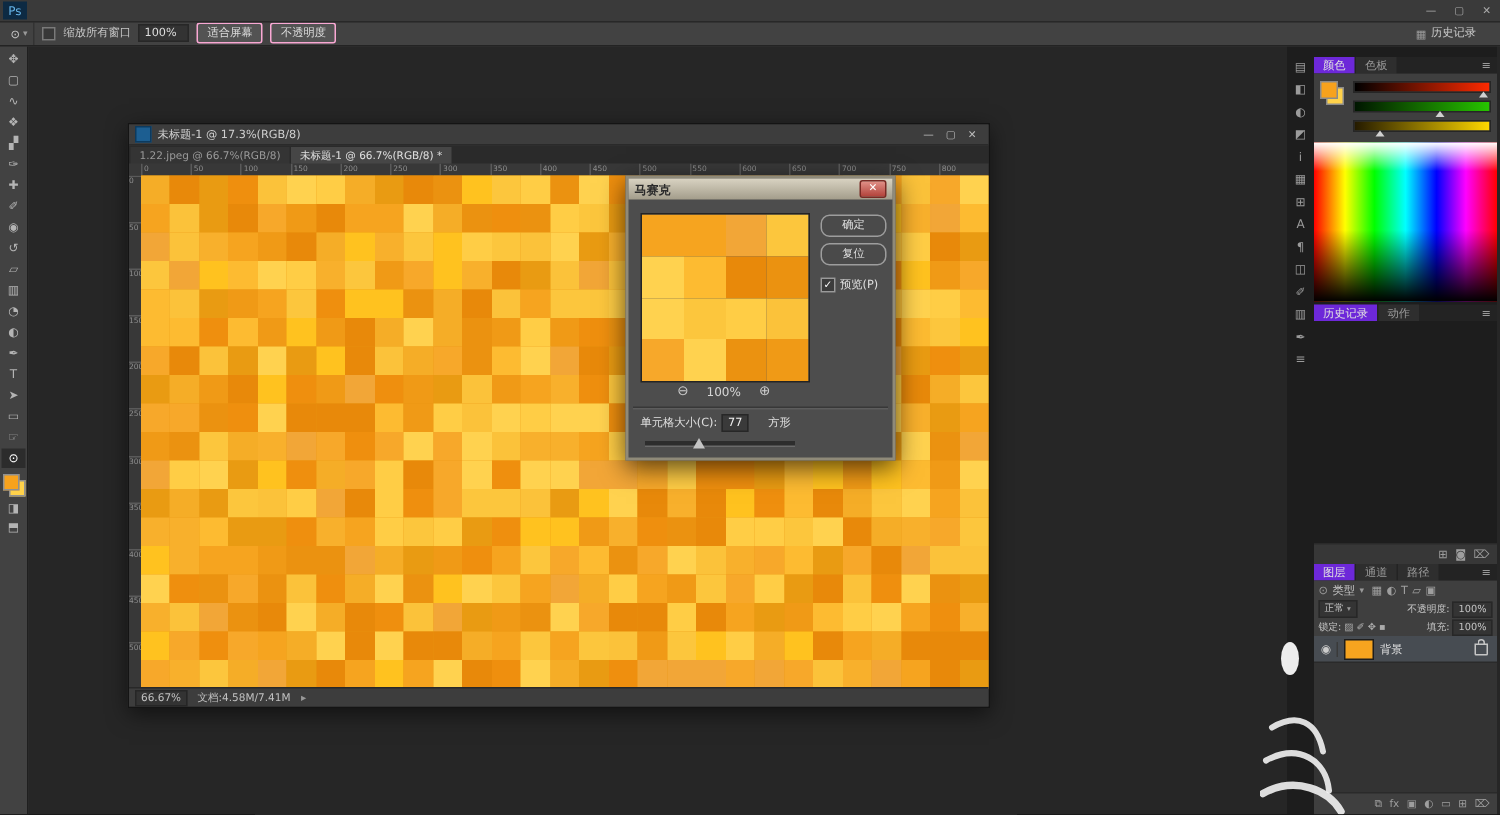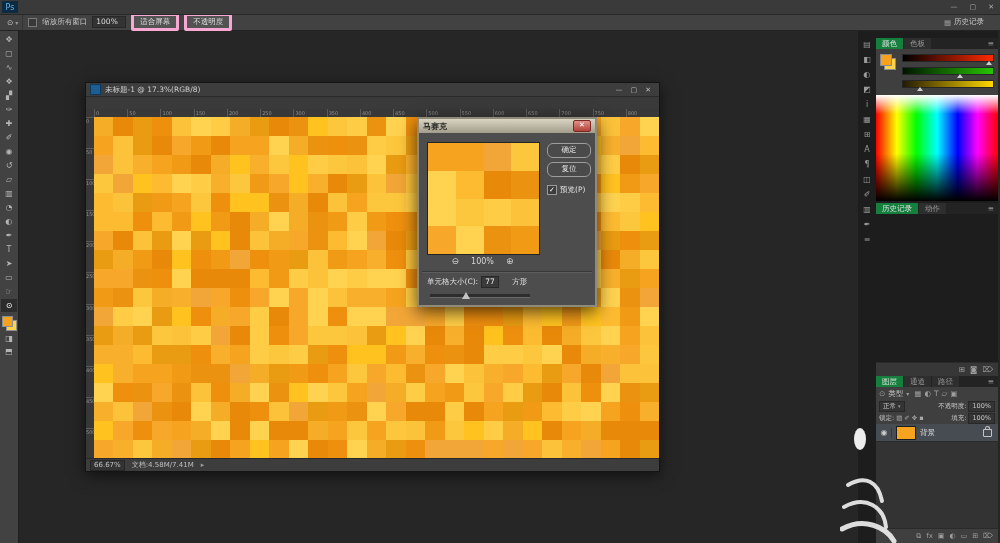--- a/index.html
+++ b/index.html
@@ -13,21 +13,21 @@
            display:flex;align-items:center;justify-content:center;border:1px solid #2c6globe;}
   .menu-item{padding:0 5px;line-height:14px;color:#d2d2d2;white-space:nowrap;}
   .menu-spacer{flex:1;}
   .win-ctrl{padding:0 6px;color:#aaa;font-size:7px;}
   
   .options-bar{position:absolute;top:14px;left:0;right:0;height:16px;background:#424242;border-bottom:1px solid #232323;
                display:flex;align-items:center;gap:5px;padding-left:3px;z-index:39;font-size:7.5px;}
   .opt-toolwell{display:flex;align-items:center;gap:2px;padding:0 4px;border-right:1px solid #333;height:100%;}
   .opt-check{width:7px;height:7px;background:#383838;border:1px solid #7a7a7a;}
   .opt-zoom-box{min-width:26px;height:10px;line-height:10px;background:#333;border:1px solid #272727;padding:0 3px;color:#ddd;}
-  .opt-btn{height:12px;line-height:11px;padding:0 6px;background:#535353;border:3px solid #f9a8d4;border-radius:2px;color:#ddd;}
+  .opt-btn{height:12px;line-height:11px;padding:0 6px;background:#535353;border:1px solid #f9a8d4;border-radius:2px;color:#ddd;}
   .workspace-btn{margin-left:auto;margin-right:16px;display:flex;align-items:center;gap:3px;color:#ccc;}
   
   .tool-bar{position:absolute;top:30px;left:0;width:18px;bottom:0;background:#424242;border-right:1px solid #1f1f1f;
             display:flex;flex-direction:column;align-items:center;padding-top:3px;gap:1px;z-index:38;}
   .tool{width:16px;height:13px;display:flex;align-items:center;justify-content:center;font-size:8px;color:#b4b4b4;}
   .tool.active{background:#2c2c2c;color:#fff;}
   .swatches{position:relative;width:15px;height:15px;margin-top:3px;}
   .swatch-fg{position:absolute;top:0;left:0;width:9px;height:9px;border:1px solid #909090;z-index:2;}
   .swatch-bg{position:absolute;bottom:0;right:0;width:9px;height:9px;border:1px solid #909090;}
   .tool-extra{width:16px;height:12px;display:flex;align-items:center;justify-content:center;font-size:8px;color:#b4b4b4;}
@@ -76,21 +76,21 @@
   .slider-thumb{position:absolute;left:32px;top:-2px;width:0;height:0;border-left:4px solid transparent;border-right:4px solid transparent;
                 border-bottom:7px solid #c4c4c4;}
   
   .right-strip{position:absolute;left:858px;top:30px;width:18px;bottom:0;background:#1d1d1d;display:flex;flex-direction:column;
                align-items:center;padding-top:9px;gap:4px;z-index:10;}
   .strip-icon{width:14px;height:11px;color:#9b9b9b;font-size:8px;line-height:11px;text-align:center;}
   
   .panels{position:absolute;left:876px;top:30px;width:122px;bottom:0;background:#1d1d1d;z-index:10;font-size:7.5px;}
   .panel-tabs{position:absolute;left:0;right:0;height:11px;display:flex;align-items:flex-end;gap:1px;background:#232323;}
   .panel-tab{padding:0 6px;height:11px;line-height:11px;background:#2e2e2e;color:#9a9a9a;white-space:nowrap;}
-  .panel-tab.active{background:#15803d;color:#e0e0e0;}
+  .panel-tab.active{background:#6d28d9;color:#e0e0e0;}
   .panel-menu{margin-left:auto;padding-right:4px;color:#999;line-height:11px;}
   #color-tabs{top:8px;}
   .color-body{position:absolute;left:0;right:0;top:19px;height:46px;background:#3f3f3f;display:flex;padding:5px 4px 0 4px;gap:6px;}
   .cswatches{position:relative;width:16px;height:16px;flex:0 0 auto;}
   .cswatch-fg{position:absolute;top:0;left:0;width:10px;height:10px;border:1px solid #8b8b8b;z-index:2;}
   .cswatch-bg{position:absolute;bottom:0;right:0;width:10px;height:10px;border:1px solid #8b8b8b;}
   .color-bars{flex:1;}
   .color-bar{position:relative;height:6px;border:1px solid #262626;margin-bottom:5px;}
   .bar-red{background:linear-gradient(to right,#000,#ff2a00);}
   .bar-green{background:linear-gradient(to right,#001500,#27c400);}
@@ -246,20 +246,25 @@
       <span class="doc-file-icon"></span>
       <span>未标题-1 @ 17.3%(RGB/8)</span>
       <span style="flex:1"></span>
       <span style="display:flex;">
 
       <span class="doc-ctrl">—</span>
           <span class="doc-ctrl">▢</span>
           <span class="doc-ctrl">✕</span>
         </span>
     </div>
+    <div class="doc-tabs">
+
+    <span class="doc-tab">1.22.jpeg @ 66.7%(RGB/8)</span>
+        <span class="doc-tab active">未标题-1 @ 66.7%(RGB/8) *</span>
+      </div>
     <div class="ruler-corner"></div>
     <div class="ruler-h">
 
     <span>0</span>
         <span>50</span>
         <span>100</span>
         <span>150</span>
         <span>200</span>
         <span>250</span>
         <span>300</span>

